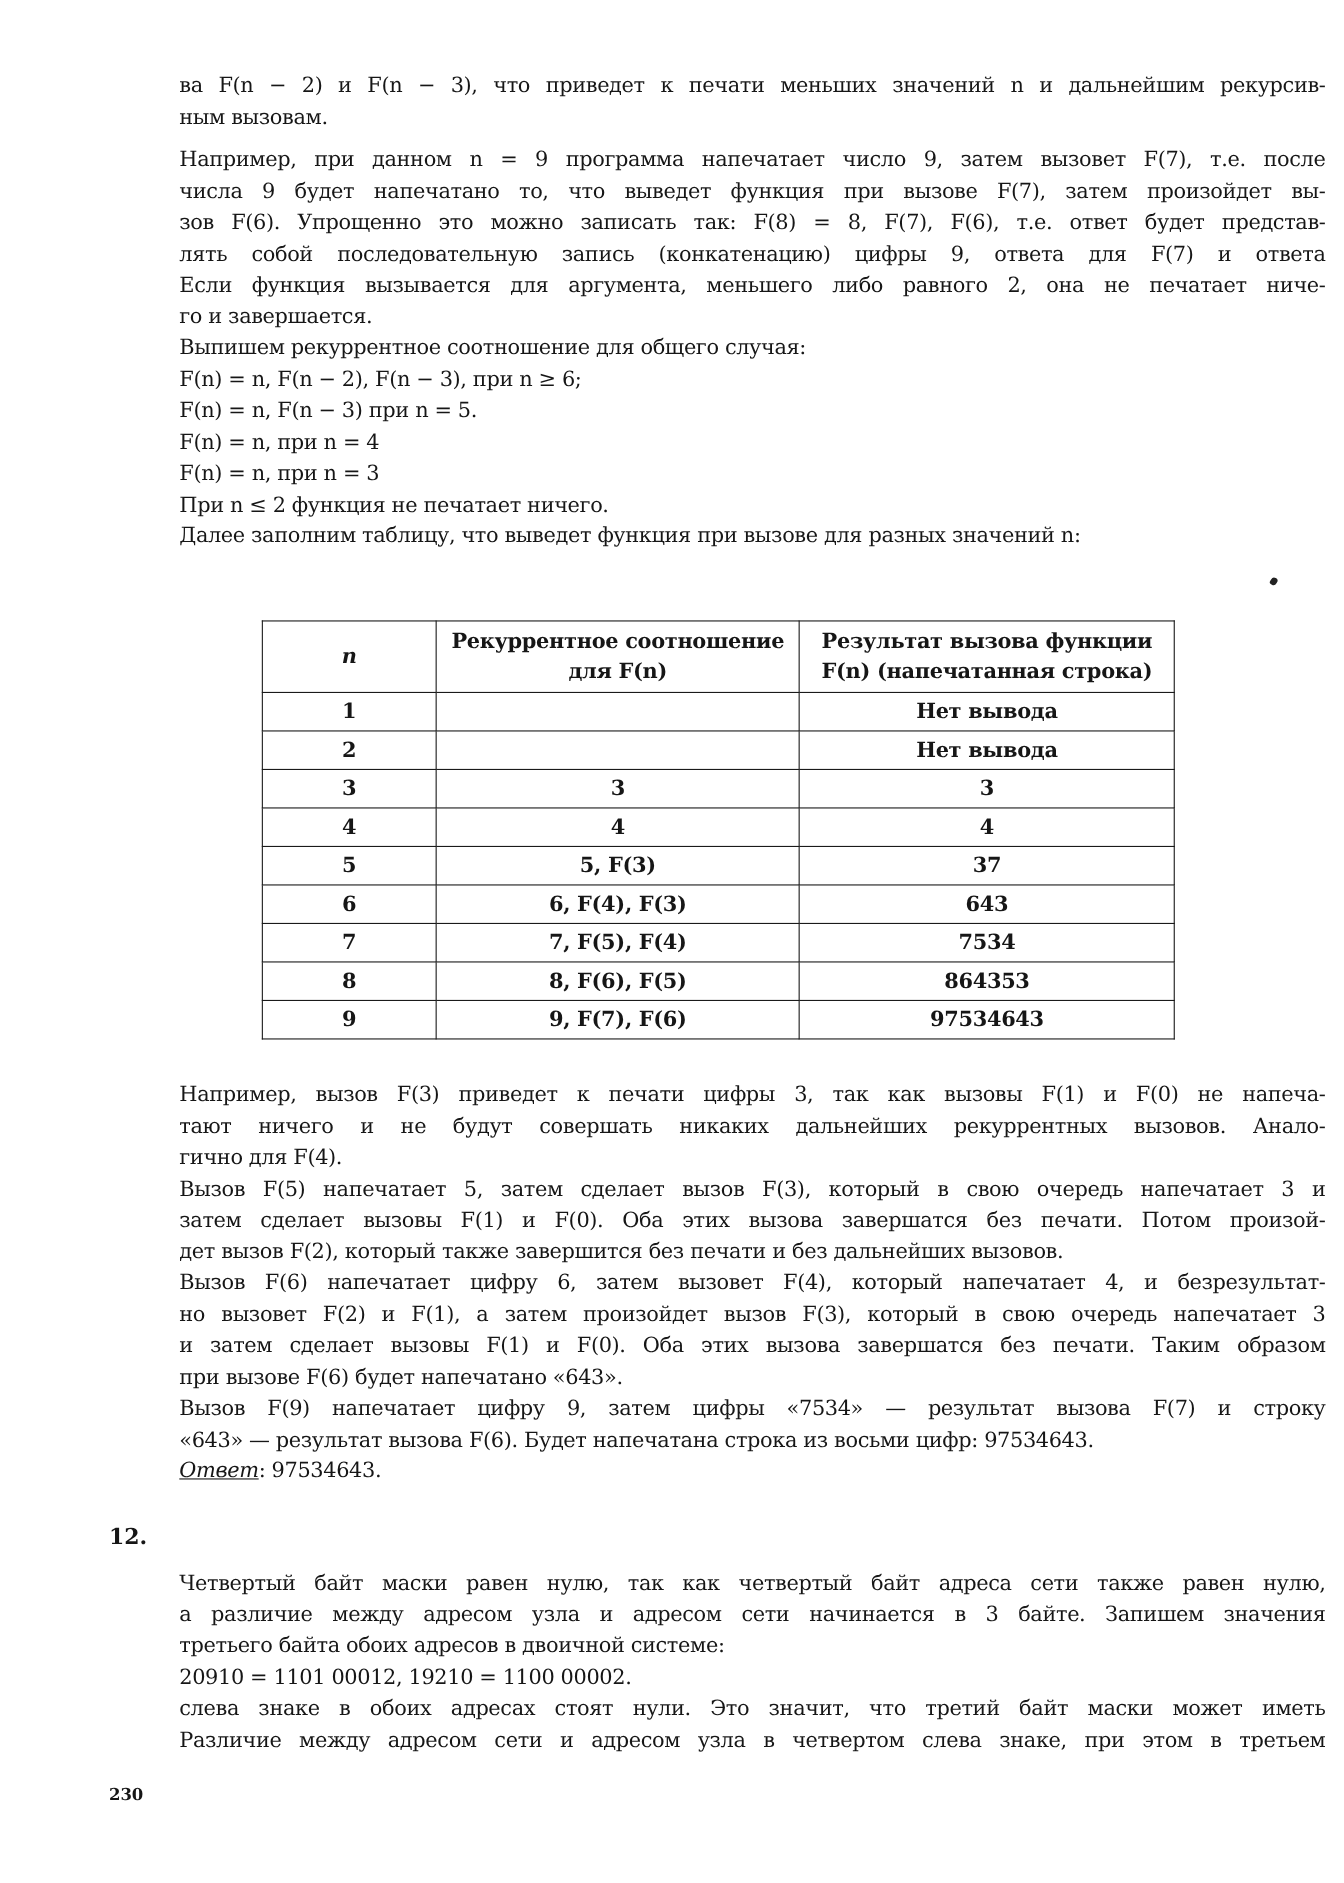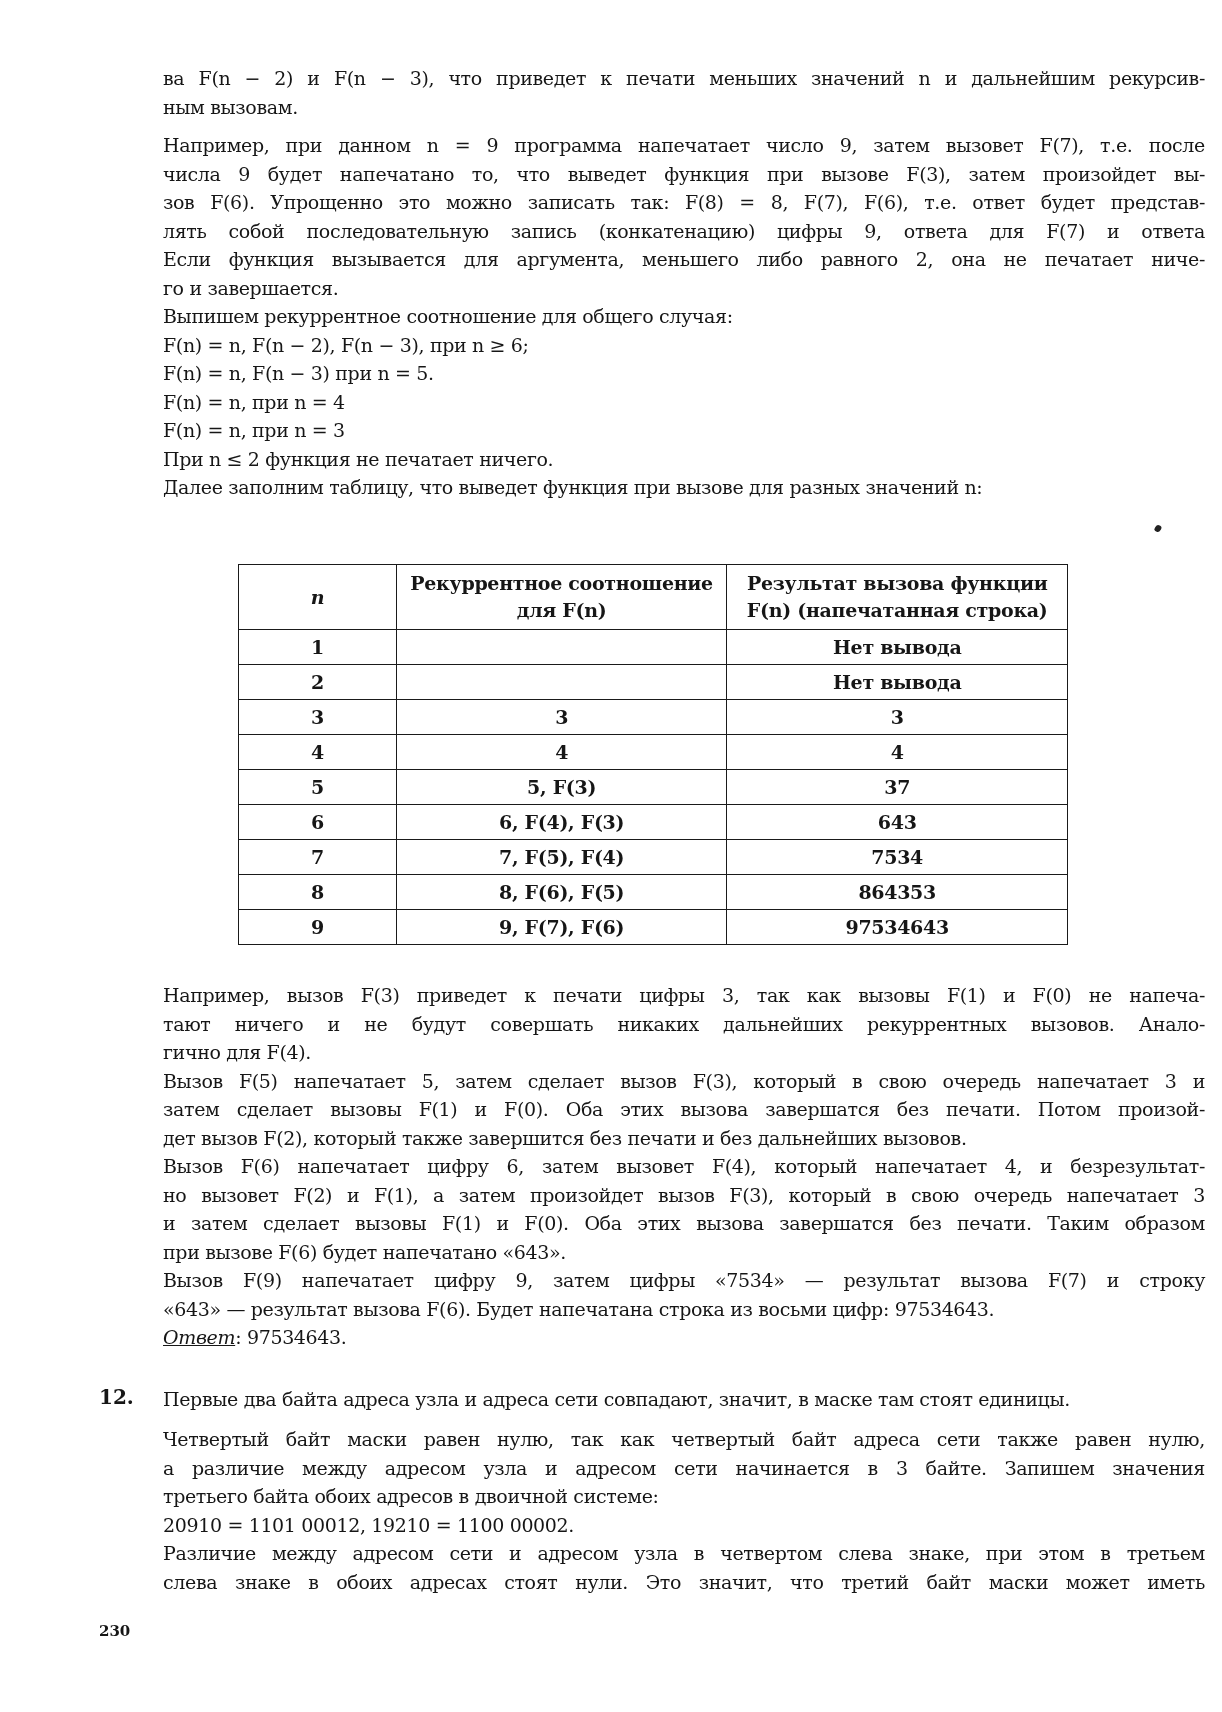--- a/index.html
+++ b/index.html
@@ -49,21 +49,21 @@
 
 <div class="page">
 
   <div class="text" style="top:64px;">
     <span class="line">ва F(n − 2) и F(n − 3), что приведет к печати меньших значений n и дальнейшим рекурсив-</span>
     <span class="line end">ным вызовам.</span>
   </div>
 
   <div class="text" style="top:131px;">
     <span class="line">Например, при данном n = 9 программа напечатает число 9, затем вызовет F(7), т.е. после</span>
-    <span class="line">числа 9 будет напечатано то, что выведет функция при вызове F(3), затем произойдет вы-</span>
+    <span class="line">числа 9 будет напечатано то, что выведет функция при вызове F(7), затем произойдет вы-</span>
     <span class="line">зов F(6). Упрощенно это можно записать так: F(8) = 8, F(7), F(6), т.е. ответ будет представ-</span>
     <span class="line">лять собой последовательную запись (конкатенацию) цифры 9, ответа для F(7) и ответа</span>
     <span class="line">Если функция вызывается для аргумента, меньшего либо равного 2, она не печатает ниче-</span>
     <span class="line end">го и завершается.</span>
     <span class="line end">Выпишем рекуррентное соотношение для общего случая:</span>
     <span class="line end">F(n) = n, F(n − 2), F(n − 3), при n ≥ 6;</span>
     <span class="line end">F(n) = n, F(n − 3) при n = 5.</span>
     <span class="line end">F(n) = n, при n = 4</span>
     <span class="line end">F(n) = n, при n = 3</span>
     <span class="line end">При n ≤ 2 функция не печатает ничего.</span>
@@ -139,26 +139,23 @@
     <span class="line">Вызов F(6) напечатает цифру 6, затем вызовет F(4), который напечатает 4, и безрезультат-</span>
     <span class="line">но вызовет F(2) и F(1), а затем произойдет вызов F(3), который в свою очередь напечатает 3</span>
     <span class="line">и затем сделает вызовы F(1) и F(0). Оба этих вызова завершатся без печати. Таким образом</span>
     <span class="line end">при вызове F(6) будет напечатано «643».</span>
     <span class="line">Вызов F(9) напечатает цифру 9, затем цифры «7534» — результат вызова F(7) и строку</span>
     <span class="line end">«643» — результат вызова F(6). Будет напечатана строка из восьми цифр: 97534643.</span>
     <span class="line end"><span class="answer-label">Ответ</span><span>: 97534643.</span></span>
   </div>
 
   <div class="item-num">12.</div>
-  <div class="text" style="top:1385px; width:1060px;">
-    <span class="line end">Первые два байта адреса узла и адреса сети совпадают, значит, в маске там стоят единицы.</span>
-  </div>
   <div class="text" style="top:1425px;">
     <span class="line">Четвертый байт маски равен нулю, так как четвертый байт адреса сети также равен нулю,</span>
     <span class="line">а различие между адресом узла и адресом сети начинается в 3 байте. Запишем значения</span>
     <span class="line end">третьего байта обоих адресов в двоичной системе:</span>
     <span class="line end">20910 = 1101 00012, 19210 = 1100 00002.</span>
+    <span class="line">слева знаке в обоих адресах стоят нули. Это значит, что третий байт маски может иметь</span>
     <span class="line">Различие между адресом сети и адресом узла в четвертом слева знаке, при этом в третьем</span>
-    <span class="line">слева знаке в обоих адресах стоят нули. Это значит, что третий байт маски может иметь</span>
   </div>
 
   <div class="page-num">230</div>
 </div>
 
 </body></html>

